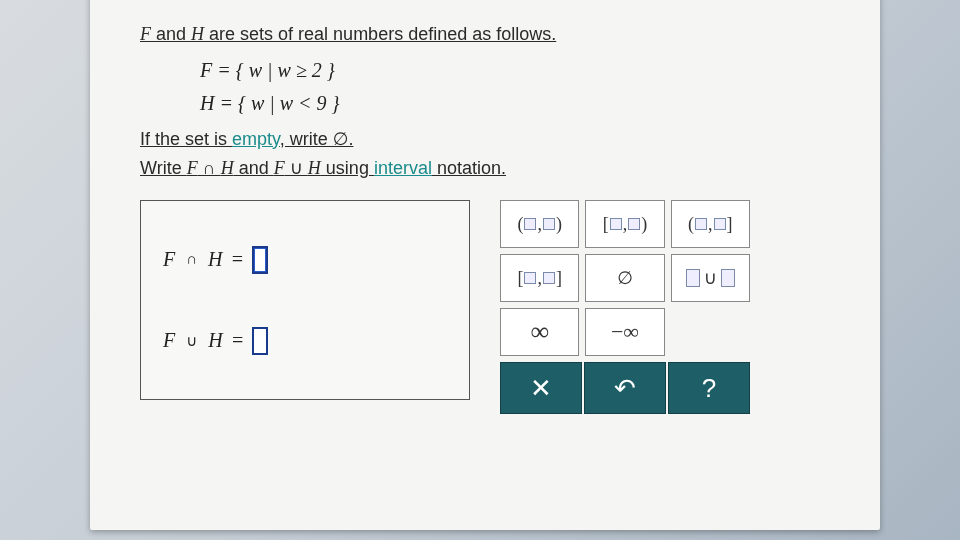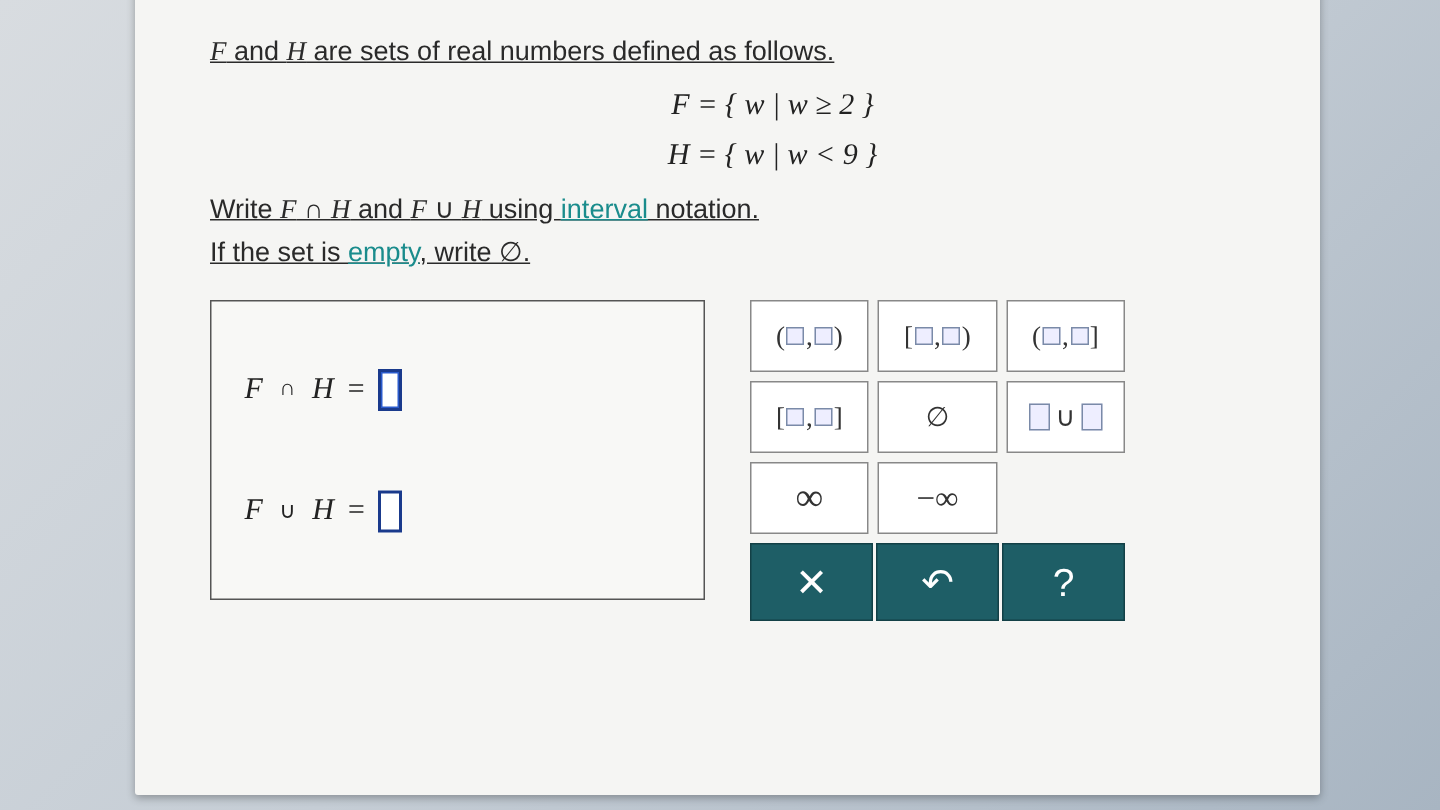--- a/index.html
+++ b/index.html
@@ -37,21 +37,20 @@
     line-height: 1.6;
     text-decoration: underline;
   }
   .ital { font-style: italic; font-family: 'Times New Roman', serif; }
   .math-line {
     font-family: 'Times New Roman', serif;
     font-style: italic;
     font-size: 20px;
     margin: 10px 0 10px 60px;
     color: #222;
-    text-align: center;
   }
   .link { color: #1a8c8c; text-decoration: underline; }
   .answer-area {
     display: flex;
     margin-top: 18px;
     gap: 30px;
     align-items: flex-start;
   }
   .answer-box {
     border: 1px solid #555;
@@ -143,25 +142,25 @@
 <div class="page">
 
   <div class="problem-text">
     <span class="ital">F</span><span> and </span><span class="ital">H</span><span> are sets of real numbers defined as follows.</span>
   </div>
 
   <div class="math-line">F = { w | w ≥ 2 }</div>
   <div class="math-line">H = { w | w &lt; 9 }</div>
 
   <div class="problem-text">
+    <span>If the set is </span><a class="link" href="#">empty</a><span>, write ∅.</span>
+  </div>
+
+  <div class="problem-text">
     <span>Write </span><span class="ital">F</span><span> ∩ </span><span class="ital">H</span><span> and </span><span class="ital">F</span><span> ∪ </span><span class="ital">H</span><span> using </span><a class="link" href="#">interval</a><span> notation.</span>
-  </div>
-
-  <div class="problem-text">
-    <span>If the set is </span><a class="link" href="#">empty</a><span>, write ∅.</span>
   </div>
 
   <div class="answer-area">
 
     <div class="answer-box">
       <div class="answer-row">
         <span class="ital">F</span>
         <span class="setop">∩</span>
         <span class="ital">H</span>
         <span>=</span>

